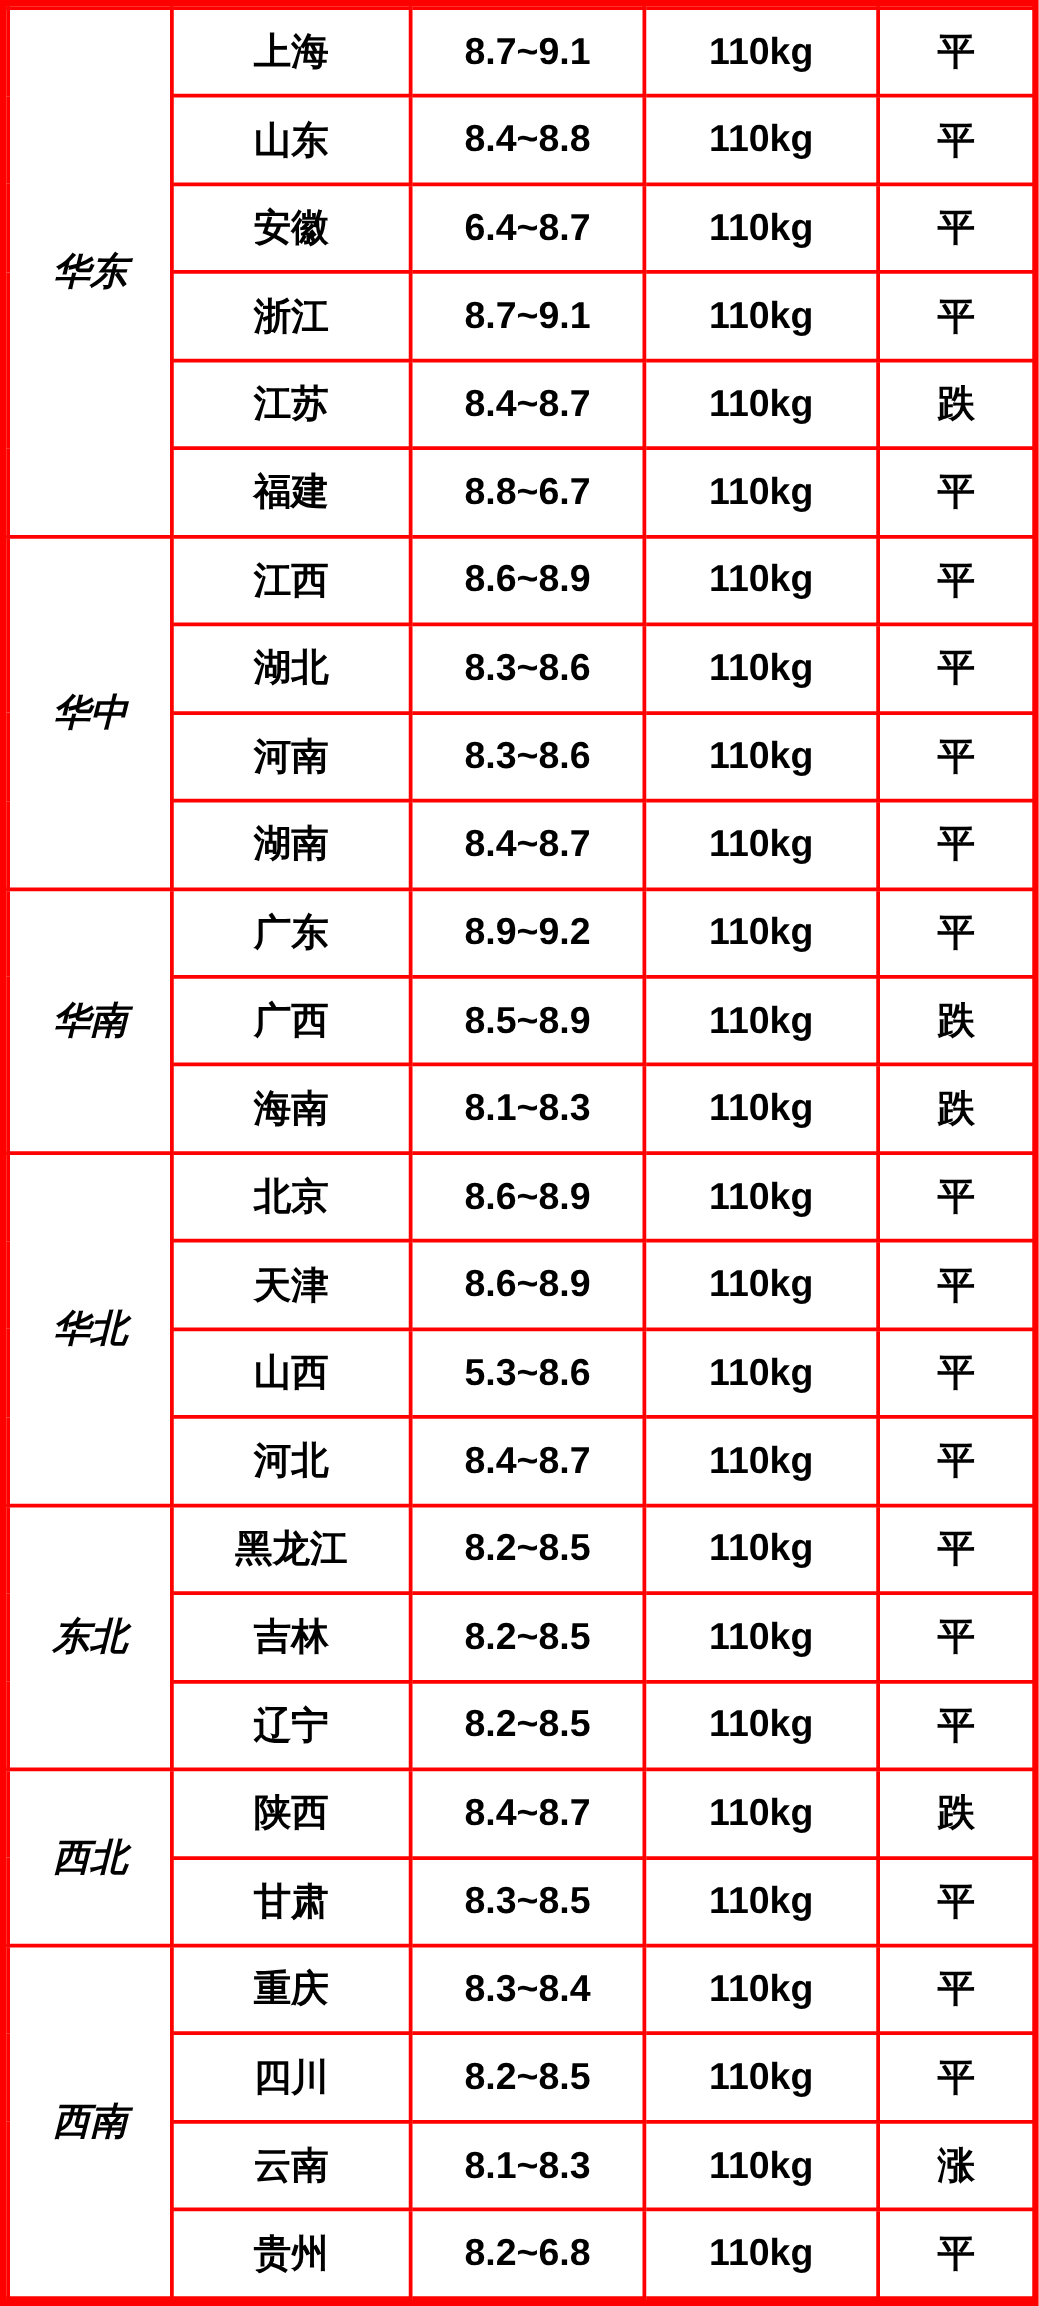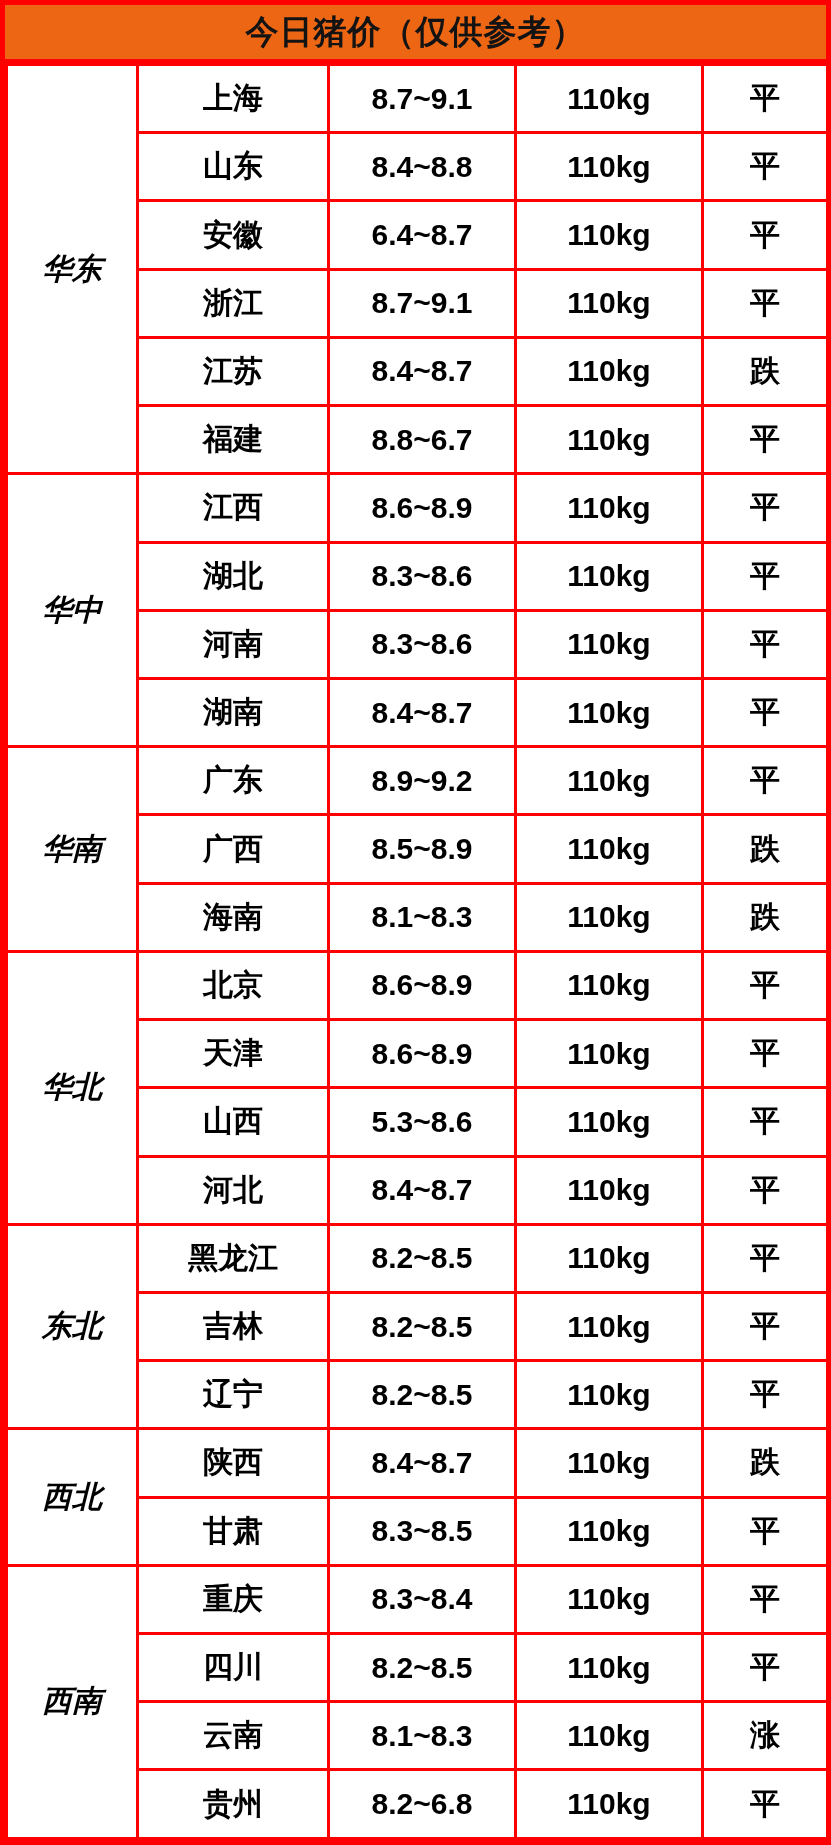--- a/index.html
+++ b/index.html
@@ -55,21 +55,20 @@
   }
   td.region-cell  { font-size: 31px; font-style: italic; }
   td.status-flat  { color: #000000; }
   td.status-down  { color: #2ED32E; }
   td.status-up    { color: #F50D0D; }
 </style>
 </head>
 <body>
 
 <div class="sheet">
-  <div class="banner title-row">今日猪价（仅供参考）</div>
   <table class="price-table">
     <colgroup>
       <col style="width:131px">
       <col style="width:191px">
       <col style="width:187px">
       <col style="width:187px">
       <col style="width:125px">
     </colgroup>
     <tbody id="table-body">
         <tr>

